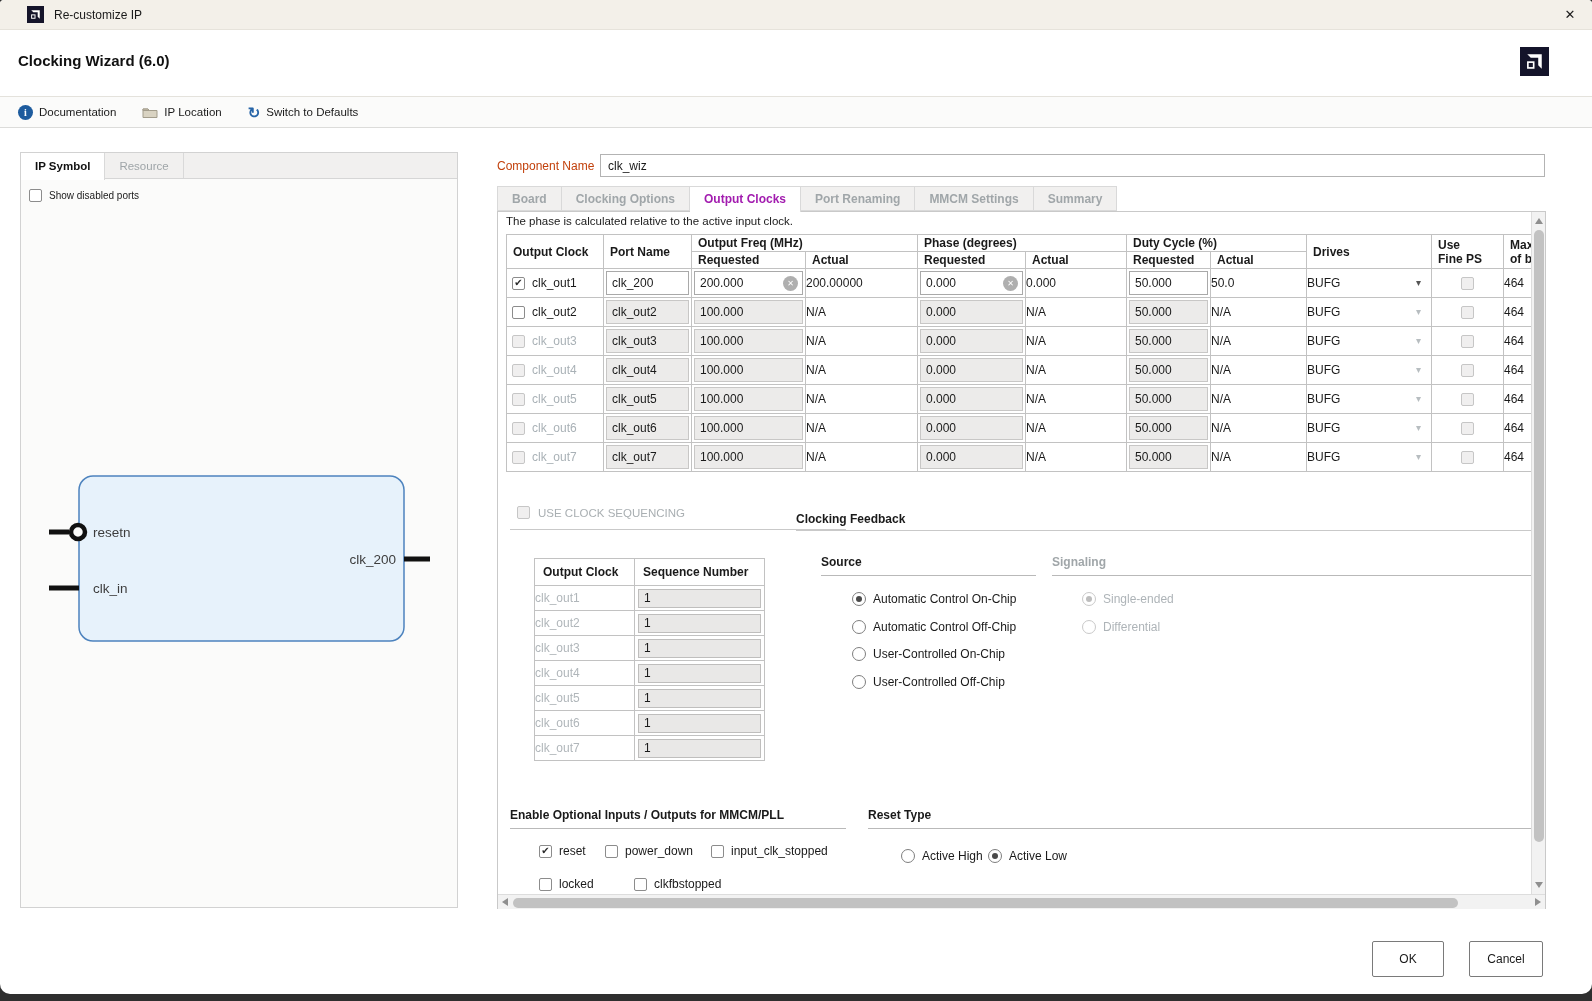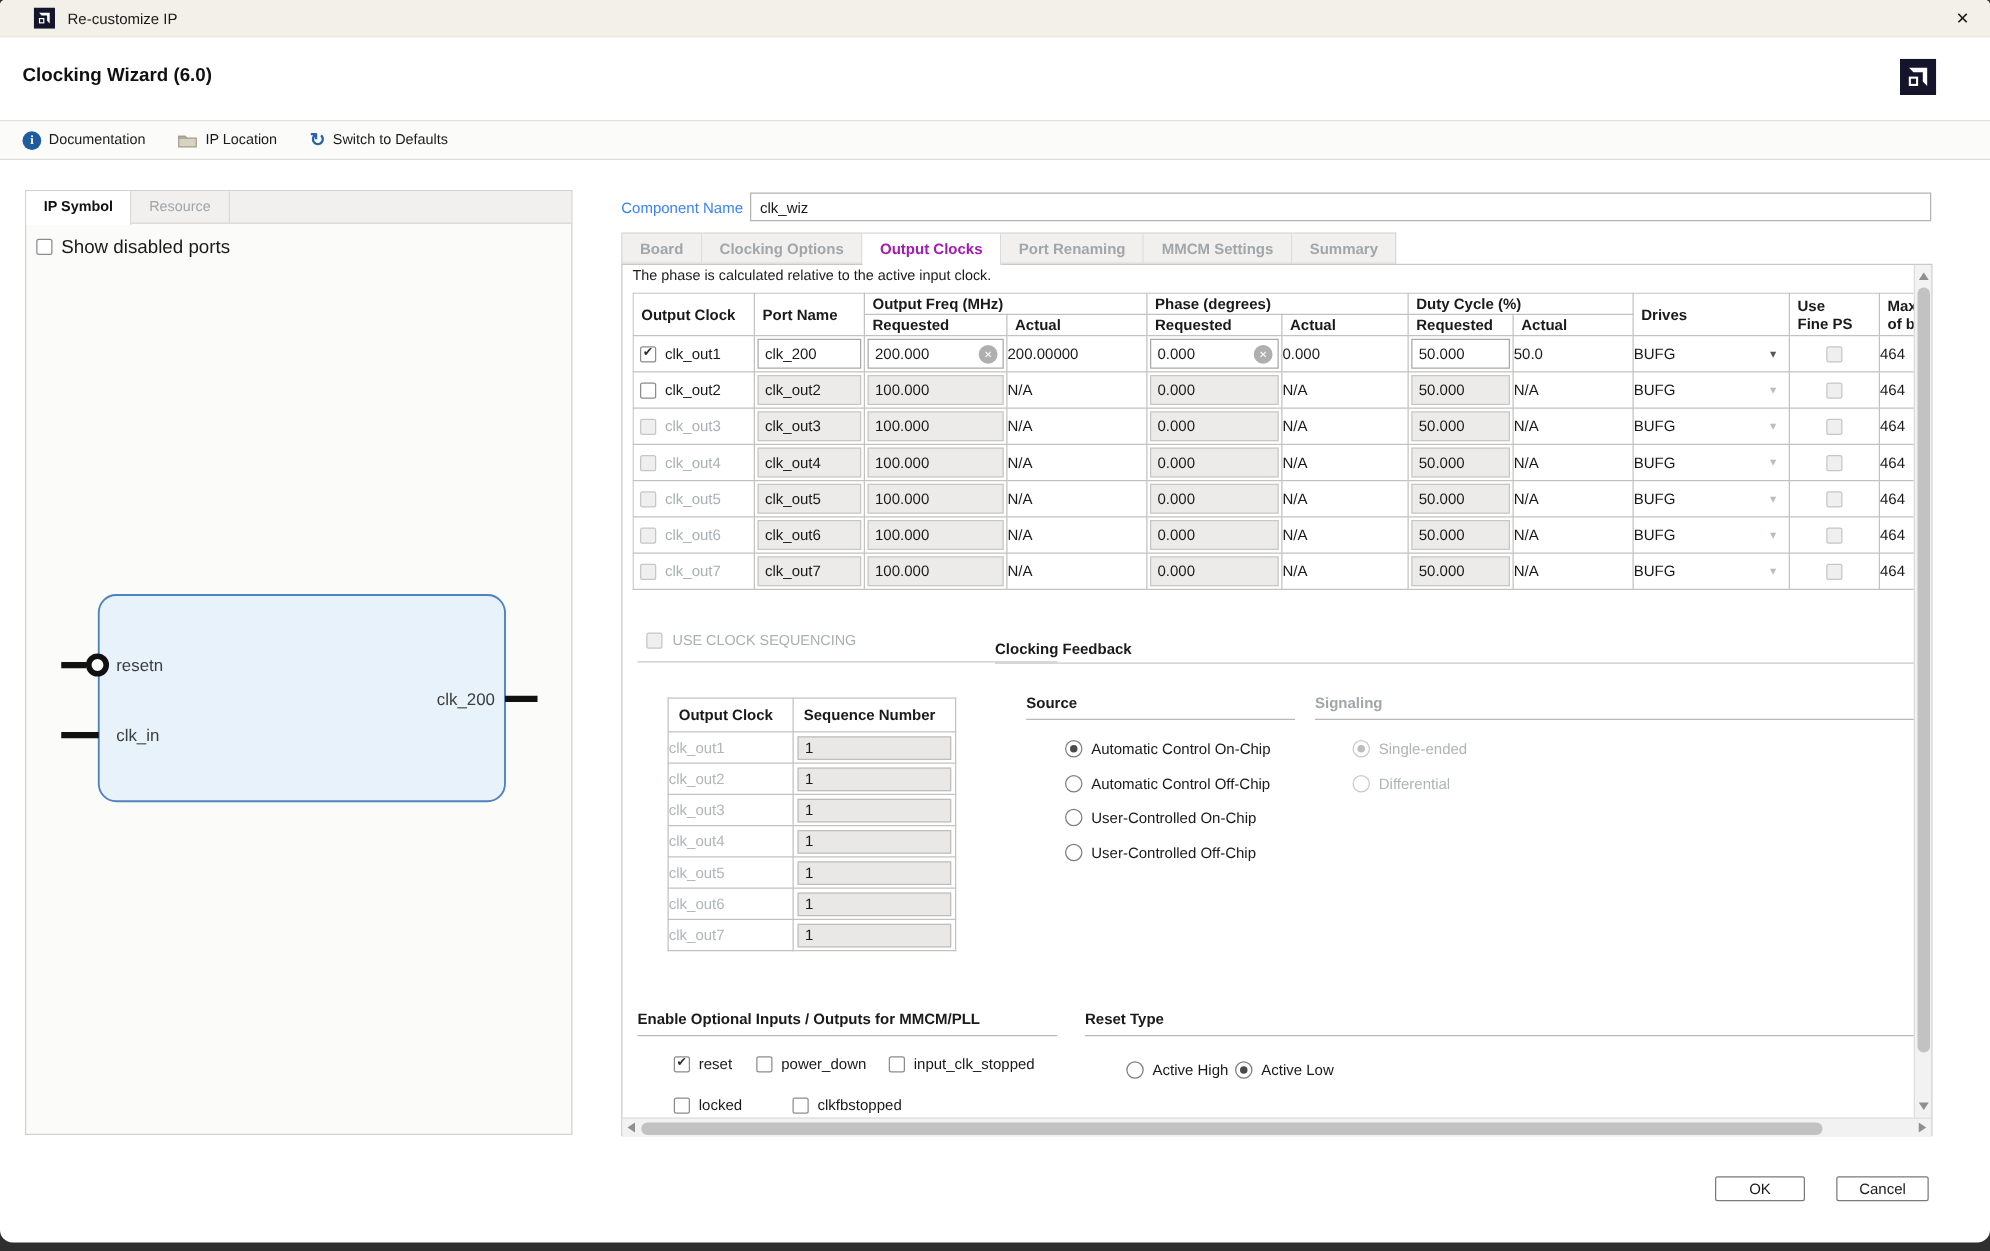--- a/index.html
+++ b/index.html
@@ -20,34 +20,34 @@
   .toolbar{position:absolute;left:0;top:96px;width:100%;height:32px;background:#FBFBFA;border-top:1px solid #E4E2DC;border-bottom:1px solid #DCDCDA;display:flex;align-items:center;padding-left:18px;gap:26px;}
   .tool-item{display:flex;align-items:center;gap:6px;font-size:11.5px;color:#1A1A1A;}
   .info-ic{width:15px;height:15px;border-radius:50%;background:#1E5C9E;color:#fff;font-size:10px;font-weight:bold;display:flex;align-items:center;justify-content:center;font-family:"Liberation Serif",serif;}
   .refresh-ic{color:#2765A8;font-size:15px;font-weight:bold;line-height:1;}
   
   .left-panel{position:absolute;left:20px;top:152px;width:438px;height:756px;border:1px solid #D2D2D2;background:#FBFBFA;}
   .lp-tabs{position:absolute;left:0;top:0;width:100%;height:26px;background:#F1F0EF;border-bottom:1px solid #D6D6D6;display:flex;}
   .lp-tab{padding:0 14px;line-height:26px;font-size:11.5px;border-right:1px solid #D9D9D9;}
   .lp-tab.active{background:#fff;font-weight:bold;color:#111;height:27px;}
   .lp-tab.inactive{color:#9FA5A8;}
-  .lp-check{position:absolute;left:8px;top:36px;display:flex;align-items:center;gap:7px;font-size:15px;color:#1A1A1A;}
+  .lp-check{position:absolute;left:8px;top:36px;display:flex;align-items:center;gap:7px;font-size:10px;color:#1A1A1A;}
   
   .cb{width:13px;height:13px;background:#fff;border:1px solid #8C8C8C;border-radius:2px;display:flex;align-items:center;justify-content:center;flex:0 0 auto;}
   .cb .tick{font-size:10px;color:#2B2B2B;line-height:1;margin-top:-1px;display:none;}
   .cb.checked .tick{display:block;}
   .cb.dis{background:#F0EFEF;border-color:#C6C6C6;}
   .radio{width:14px;height:14px;border:1px solid #7E7E7E;border-radius:50%;background:#fff;position:relative;flex:0 0 auto;}
   .radio.sel::after{content:"";position:absolute;left:3px;top:3px;width:6px;height:6px;border-radius:50%;background:#4A4A4A;}
   .radio.dis{border-color:#C9C9C9;}
   .radio.dis.sel::after{background:#BDBDBD;}
   .ctrl-row{position:absolute;display:flex;align-items:center;gap:7px;font-size:12px;color:#1A1A1A;}
   .ctrl-row.gray{color:#AEB4B8;}
   
-  .comp-label{position:absolute;left:497px;top:159px;font-size:12px;color:#3b82f6;text-align:right;}
+  .comp-label{position:absolute;left:497px;top:159px;font-size:12px;color:#c2410c;text-align:right;}
   .comp-input{position:absolute;left:600px;top:154px;width:945px;height:23px;background:#fff;border:1px solid #B3B3B3;font-size:12px;color:#1A1A1A;display:flex;align-items:center;padding-left:7px;}
   .rtabs{position:absolute;left:497px;top:186px;height:26px;display:flex;z-index:2;}
   .rtab{padding:0 14px;line-height:25px;height:25px;font-size:12px;font-weight:bold;color:#A0A6A9;background:#F1F0EF;border:1px solid #D9D9D9;border-left:none;}
   .rtab:first-child{border-left:1px solid #D9D9D9;}
   .rtab.active{background:#fff;color:#a21caf;height:26px;border-bottom:none;}
   
   .content{position:absolute;left:497px;top:211px;width:1049px;height:698px;border:1px solid #C9C9C9;background:#fff;}
   .note{position:absolute;left:8px;top:3px;font-size:11.5px;color:#1A1A1A;}
   
   .tbl-wrap{position:absolute;left:8px;top:22px;width:1026px;height:242px;overflow:hidden;}
@@ -83,21 +83,21 @@
   .vscroll{position:absolute;left:1033px;top:0;width:14px;height:682px;background:#F2F2F2;border-left:1px solid #DDDDDD;}
   .vthumb{position:absolute;left:2px;top:18px;width:10px;height:612px;background:#C2C2C2;border-radius:6px;}
   .hscroll{position:absolute;left:0;top:682px;width:1047px;height:15px;background:#F2F2F2;border-top:1px solid #DDDDDD;}
   .hthumb{position:absolute;left:15px;top:2.5px;width:945px;height:10px;background:#C2C2C2;border-radius:6px;}
   .tri{width:0;height:0;position:absolute;}
   .tri.up{left:3px;top:6px;border-left:4px solid transparent;border-right:4px solid transparent;border-bottom:6px solid #8F8F8F;}
   .tri.down{left:3px;bottom:6px;border-left:4px solid transparent;border-right:4px solid transparent;border-top:6px solid #8F8F8F;}
   .tri.left{left:4px;top:3px;border-top:4px solid transparent;border-bottom:4px solid transparent;border-right:6px solid #8F8F8F;}
   .tri.right{right:4px;top:3px;border-top:4px solid transparent;border-bottom:4px solid transparent;border-left:6px solid #8F8F8F;}
   
-  .btn{position:absolute;top:941px;height:20px;background:#fff;border:1px solid #7A7A7A;border-radius:2px;font-size:12px;color:#1A1A1A;display:flex;align-items:center;justify-content:center;}
+  .btn{position:absolute;top:941px;height:36px;background:#fff;border:1px solid #7A7A7A;border-radius:2px;font-size:12px;color:#1A1A1A;display:flex;align-items:center;justify-content:center;}
   .btn.ok{left:1372px;width:72px;}
   .btn.cancel{left:1469px;width:74px;}
   svg text{font-family:"Liberation Sans",sans-serif;}
 </style>
 </head>
 <body>
 
 <div class="stage">
 
   <div class="titlebar">

